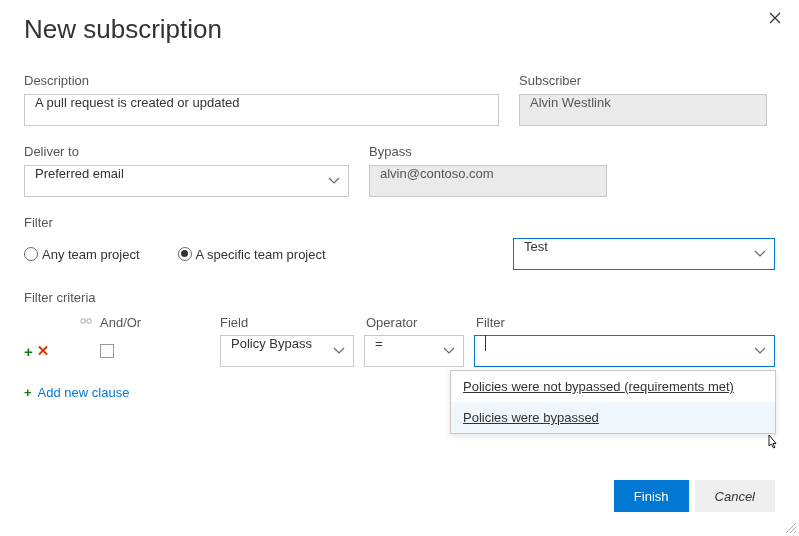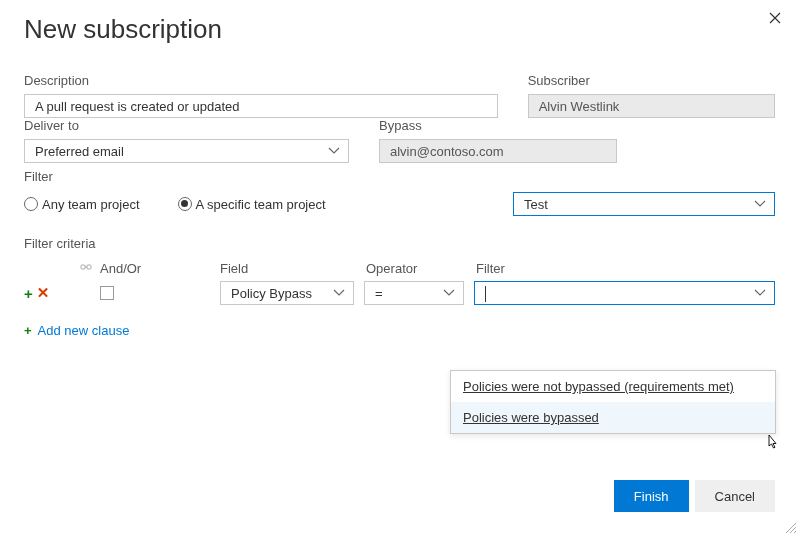--- a/index.html
+++ b/index.html
@@ -28,42 +28,43 @@
       border: none;
     }
     .dialog-title {
       font-size: 26px;
       font-weight: 300;
       color: #333;
       margin-bottom: 28px;
     }
     .row {
       display: flex;
-      gap: 30px;
+      gap: 20px;
+      margin-bottom: 18px;
     }
     .col {
       display: flex;
       flex-direction: column;
     }
     .col.desc { width: 475px; }
     .col.sub { width: 248px; }
     .col.deliver { width: 325px; }
     .col.address { width: 238px; }
     .label {
       font-size: 13px;
       color: #555;
       margin-bottom: 6px;
     }
     .text-input, .dropdown, .readonly-box {
-      height: 24px;
+      height: 16px;
       border: 1px solid #c8c8c8;
-      padding: 4px 10px;
-      font-size: 13px;
-      display: flex;
-      align-items: flex-start;
+      padding: 15px 10px;
+      font-size: 13px;
+      display: flex;
+      align-items: flex-end;
       background: #fff;
       position: relative;
     }
     .readonly-box {
       background: #eaeaea;
       color: #555;
     }
     .dropdown {
       cursor: pointer;
       padding-right: 28px;
@@ -213,20 +214,21 @@
       border: none;
       cursor: pointer;
     }
     .btn-primary {
       background: #0078d4;
       color: #fff;
     }
     .btn-secondary {
       background: #efefef;
       color: #333;
+      font-style: italic;
     }
     .resize-grip {
       position: absolute;
       bottom: 3px;
       right: 3px;
       width: 12px;
       height: 12px;
     }
     .cursor-pointer-icon {
       position: absolute;

